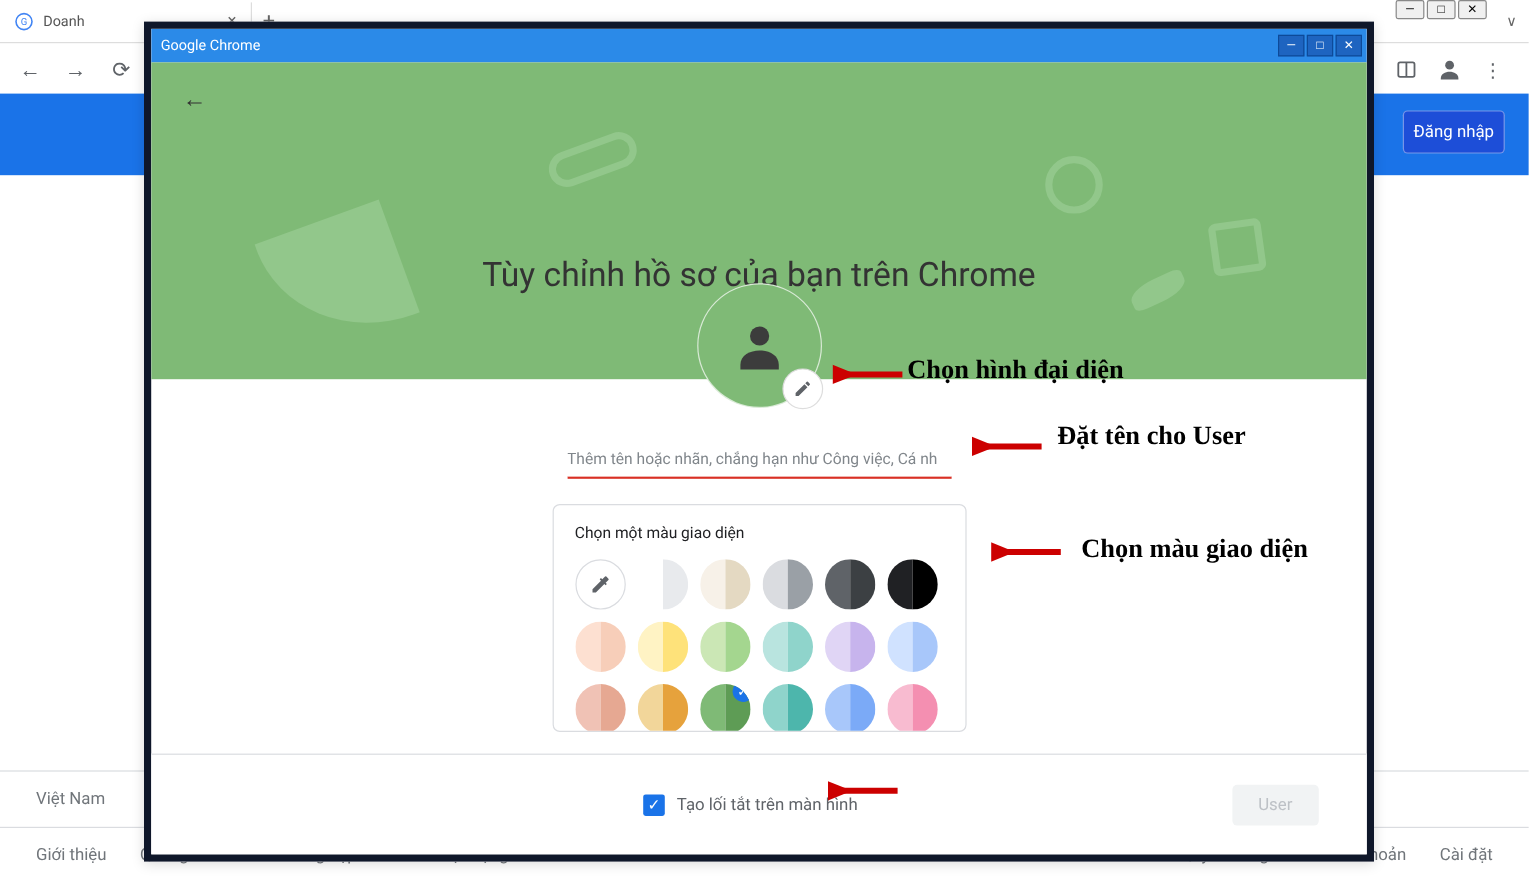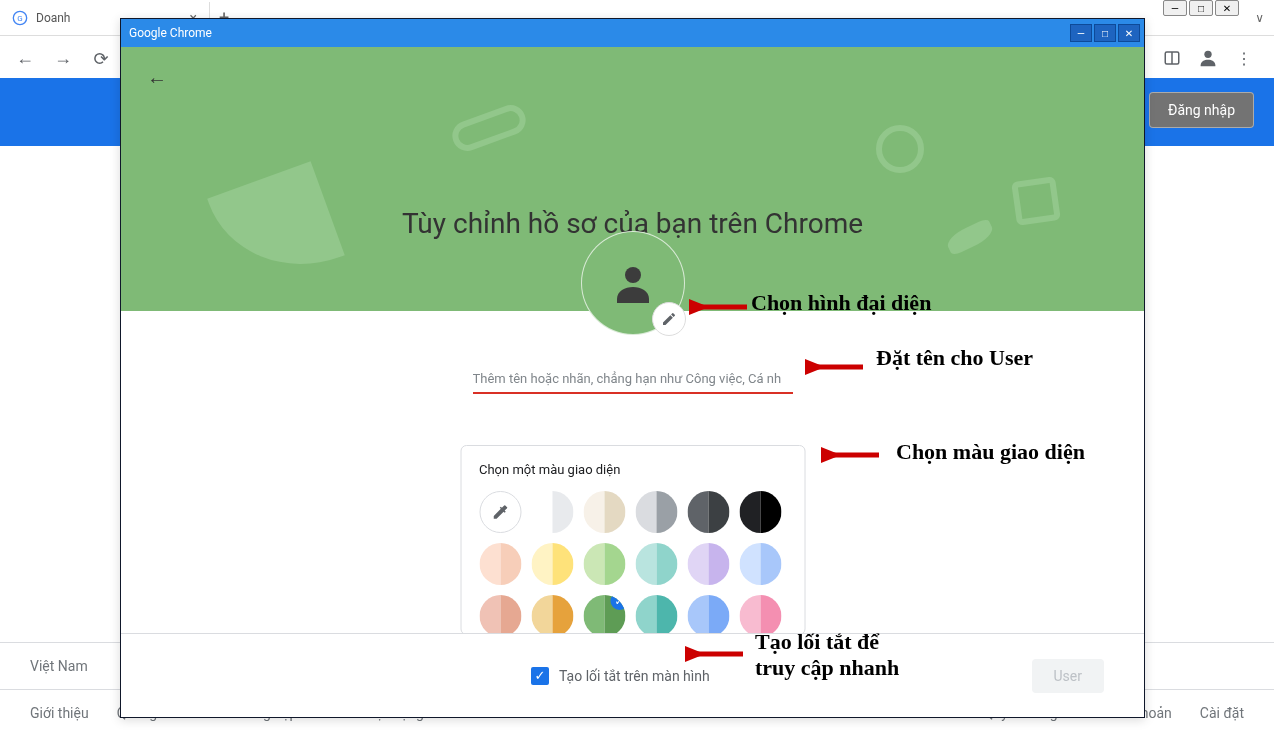--- a/index.html
+++ b/index.html
@@ -15,29 +15,29 @@
 .tab .close { margin-left: auto; font-size: 14px; color: #666; cursor: pointer; }
 .new-tab { width: 28px; height: 28px; display: flex; align-items: center; justify-content: center; font-size: 18px; color: #666; cursor: pointer; }
 .chev { margin-left: auto; padding-right: 10px; color: #666; font-size: 12px; }
 
 .toolbar { display: flex; align-items: center; height: 44px; padding: 0 8px; gap: 4px; }
 .nav-btn { width: 34px; height: 34px; border: none; background: none; border-radius: 50%; font-size: 18px; color: #5f6368; display: flex; align-items: center; justify-content: center; cursor: pointer; }
 .right-icons { margin-left: auto; display: flex; align-items: center; gap: 8px; padding-right: 8px; }
 .ricon { width: 28px; height: 28px; display: flex; align-items: center; justify-content: center; color: #5f6368; cursor: pointer; }
 
 .blue-bar { position: absolute; top: 78px; left: 0; right: 0; height: 68px; background: #1a73e8; z-index: 2; }
-.signin-btn { position: absolute; right: 20px; top: 14px; background: #737373; color: #fff; border: 1px solid rgba(255,255,255,0.4); padding: 9px 18px; border-radius: 4px; font-size: 14px; cursor: pointer; }
+.signin-btn { position: absolute; right: 20px; top: 14px; background: #1d4ed8; color: #fff; border: 1px solid rgba(255,255,255,0.4); padding: 9px 8px; border-radius: 4px; font-size: 14px; cursor: pointer; }
 
 .bg-footer { position: absolute; bottom: 0; left: 0; right: 0; font-size: 14px; color: #70757a; }
 .bg-footer .row1 { padding: 15px 30px; border-top: 1px solid #dadce0; border-bottom: 1px solid #dadce0; }
 .bg-footer .row2 { padding: 15px 30px; display: flex; gap: 28px; }
 .bg-footer .row2 .right { margin-left: auto; display: flex; gap: 28px; }
 
 
-.dialog { position: absolute; top: 18px; left: 120px; width: 1025px; height: 700px; background: #fff; border: 1px solid #0f172a; box-shadow: 0 2px 10px rgba(0,0,0,0.15); z-index: 10; overflow: hidden; }
+.dialog { position: absolute; top: 18px; left: 120px; width: 1025px; height: 700px; background: #fff; border: 6px solid #0f172a; box-shadow: 0 2px 10px rgba(0,0,0,0.15); z-index: 10; overflow: hidden; }
 .dlg-tb { height: 28px; background: #2b8ae8; display: flex; align-items: center; padding: 0 4px; }
 .dlg-tb-title { color: #fff; font-size: 12px; padding-left: 4px; }
 .dlg-tb-ctrl { margin-left: auto; display: flex; gap: 2px; }
 .dlg-tb-btn { width: 22px; height: 18px; background: #1e64c0; border: 1px solid #0d4a99; color: #fff; font-size: 10px; display: flex; align-items: center; justify-content: center; cursor: pointer; }
 
 .header-band { position: relative; height: 264px; background: #7fba76; overflow: hidden; }
 .back-arrow { position: absolute; top: 12px; left: 18px; width: 36px; height: 36px; border-radius: 50%; display: flex; align-items: center; justify-content: center; color: #333; font-size: 20px; cursor: pointer; }
 .header-title { position: absolute; top: 160px; width: 100%; text-align: center; font-size: 28px; color: #333; font-weight: 400; }
 .shape-blob { position: absolute; left: 100px; top: 130px; width: 110px; height: 100px; background: #92c78b; border-radius: 0 0 0 95%; transform: rotate(-20deg); }
 .shape-pill { position: absolute; top: 66px; left: 330px; width: 76px; height: 30px; border: 6px solid #92c78b; border-radius: 20px; transform: rotate(-20deg); }
@@ -47,21 +47,21 @@
 
 .avatar-wrap { position: absolute; top: 212px; left: 50%; transform: translateX(-50%); width: 104px; height: 104px; border-radius: 50%; background: #7fba76; border: 1px solid rgba(255,255,255,0.7); display: flex; align-items: center; justify-content: center; z-index: 12; }
 .avatar-wrap svg { width: 48px; height: 48px; fill: #3c3c3c; }
 .edit-badge { position: absolute; bottom: -2px; right: -2px; width: 34px; height: 34px; border-radius: 50%; background: #fff; border: 1px solid #ddd; display: flex; align-items: center; justify-content: center; cursor: pointer; }
 .edit-badge svg { width: 16px; height: 16px; fill: #5f6368; }
 
 .name-input-wrap { position: absolute; top: 346px; left: 50%; transform: translateX(-50%); width: 320px; border-bottom: 2px solid #d93025; }
 .name-input { width: 100%; border: none; outline: none; font-size: 13px; color: #701a75; padding: 6px 0; }
 .name-input::placeholder { color: #80868b; }
 
-.color-panel { position: absolute; top: 396px; left: 50%; transform: translateX(-50%); width: 345px; height: 190px; border: 1px solid #dadce0; border-radius: 6px; padding: 16px 18px 0; overflow: hidden; margin-top: 30px; }
+.color-panel { position: absolute; top: 396px; left: 50%; transform: translateX(-50%); width: 345px; height: 190px; border: 1px solid #dadce0; border-radius: 6px; padding: 16px 18px 0; overflow: hidden; }
 .color-panel-title { font-size: 13px; color: #202124; margin-bottom: 14px; }
 .swatch-grid { display: grid; grid-template-columns: repeat(6, 42px); gap: 10px; }
 .swatch { width: 42px; height: 42px; border-radius: 50%; position: relative; cursor: pointer; }
 .swatch-split { overflow: hidden; }
 .swatch-split::before { content: ''; position: absolute; left: 0; top: 0; width: 50%; height: 100%; background: var(--l); }
 .swatch-split::after { content: ''; position: absolute; right: 0; top: 0; width: 50%; height: 100%; background: var(--r); }
 .swatch-ring { border: 1px solid #dadce0; display: flex; align-items: center; justify-content: center; }
 .swatch .chk { position: absolute; top: -3px; right: -3px; width: 18px; height: 18px; border-radius: 50%; background: #1a73e8; display: flex; align-items: center; justify-content: center; color: #fff; font-size: 11px; z-index: 2; }
 
 .bottom-bar { position: absolute; bottom: 0; left: 0; right: 0; height: 84px; border-top: 1px solid #dadce0; display: flex; align-items: center; padding: 0 40px; background: #fff; }
@@ -230,15 +230,13 @@
   <div class="anno" style="top:326px;left:755px">Đặt tên cho User</div>
 
   <svg style="position:absolute;top:424px;left:700px;z-index:20" width="62" height="24">
       <line x1="58" y1="12" x2="10" y2="12" stroke="#cc0000" stroke-width="5" marker-end="url(#ah)"></line>
     </svg>
   <div class="anno" style="top:420px;left:775px">Chọn màu giao diện</div>
 
   <svg style="position:absolute;top:623px;left:564px;z-index:20" width="62" height="24">
       <line x1="58" y1="12" x2="10" y2="12" stroke="#cc0000" stroke-width="5" marker-end="url(#ah)"></line>
     </svg>
-  <div class="anno" style="top:610px;left:634px;white-space:pre-line;line-height:1.2">Tạo lối tắt để
-truy cập nhanh</div>
 </div>
 
 </body></html>

